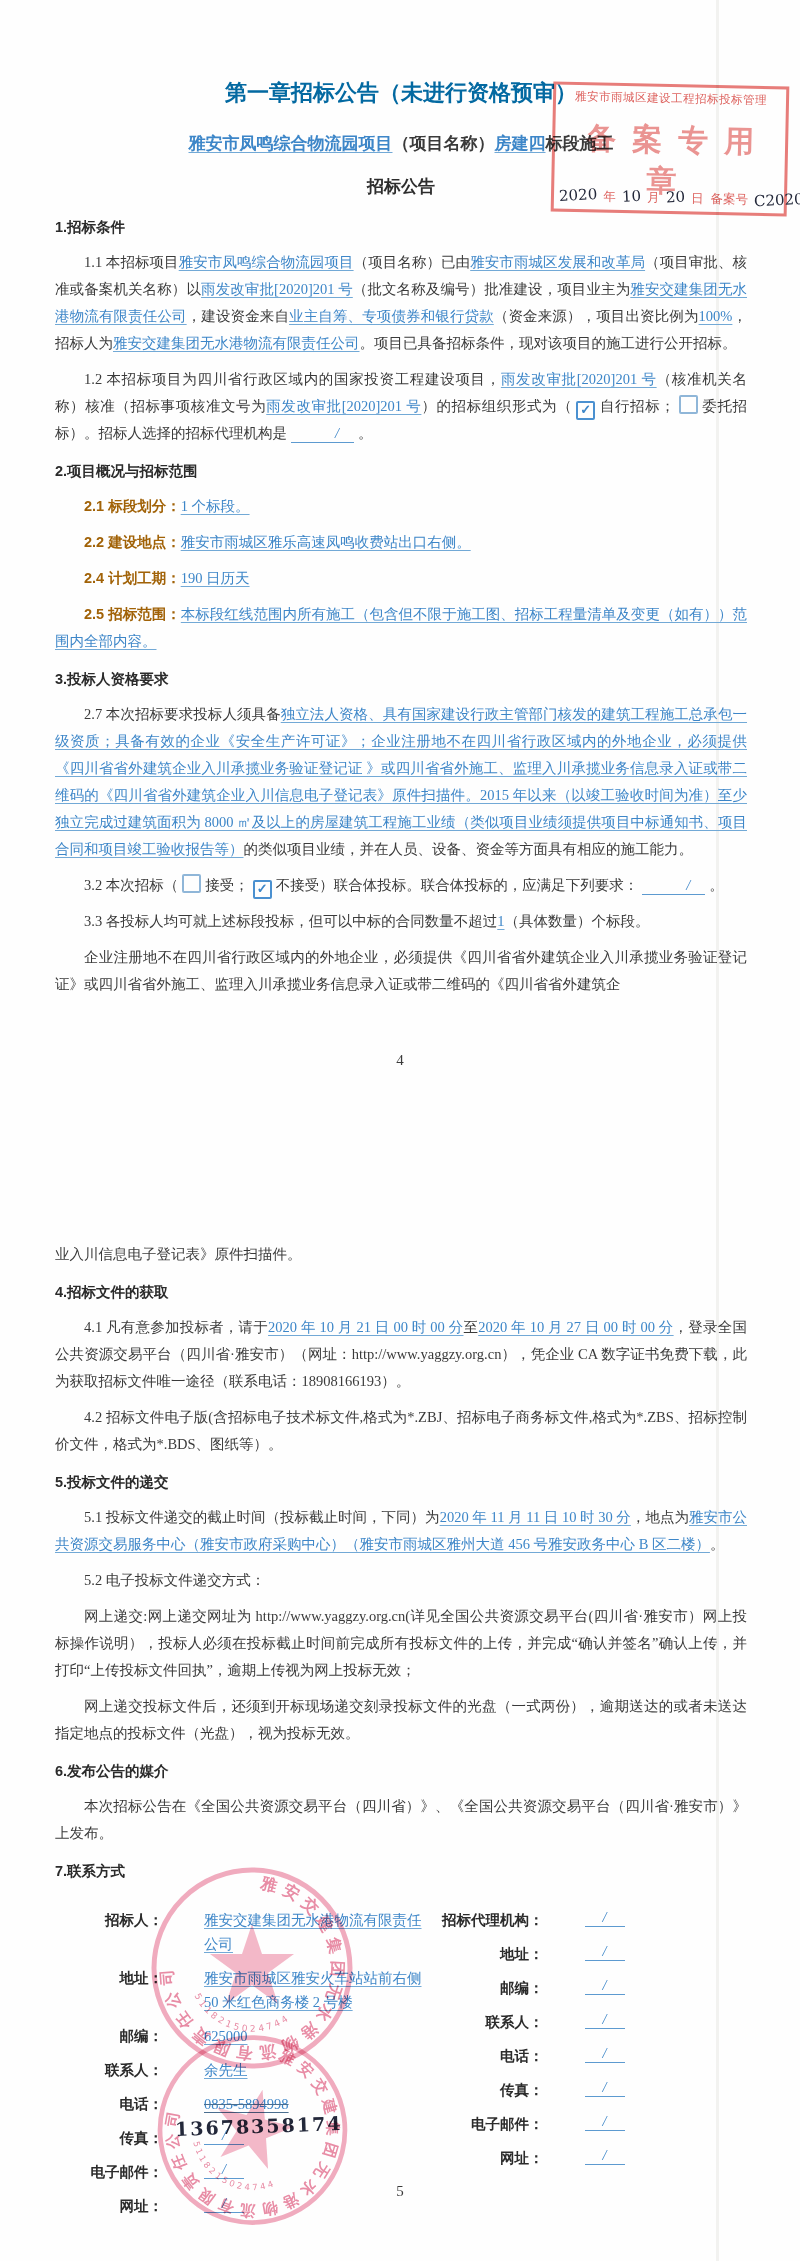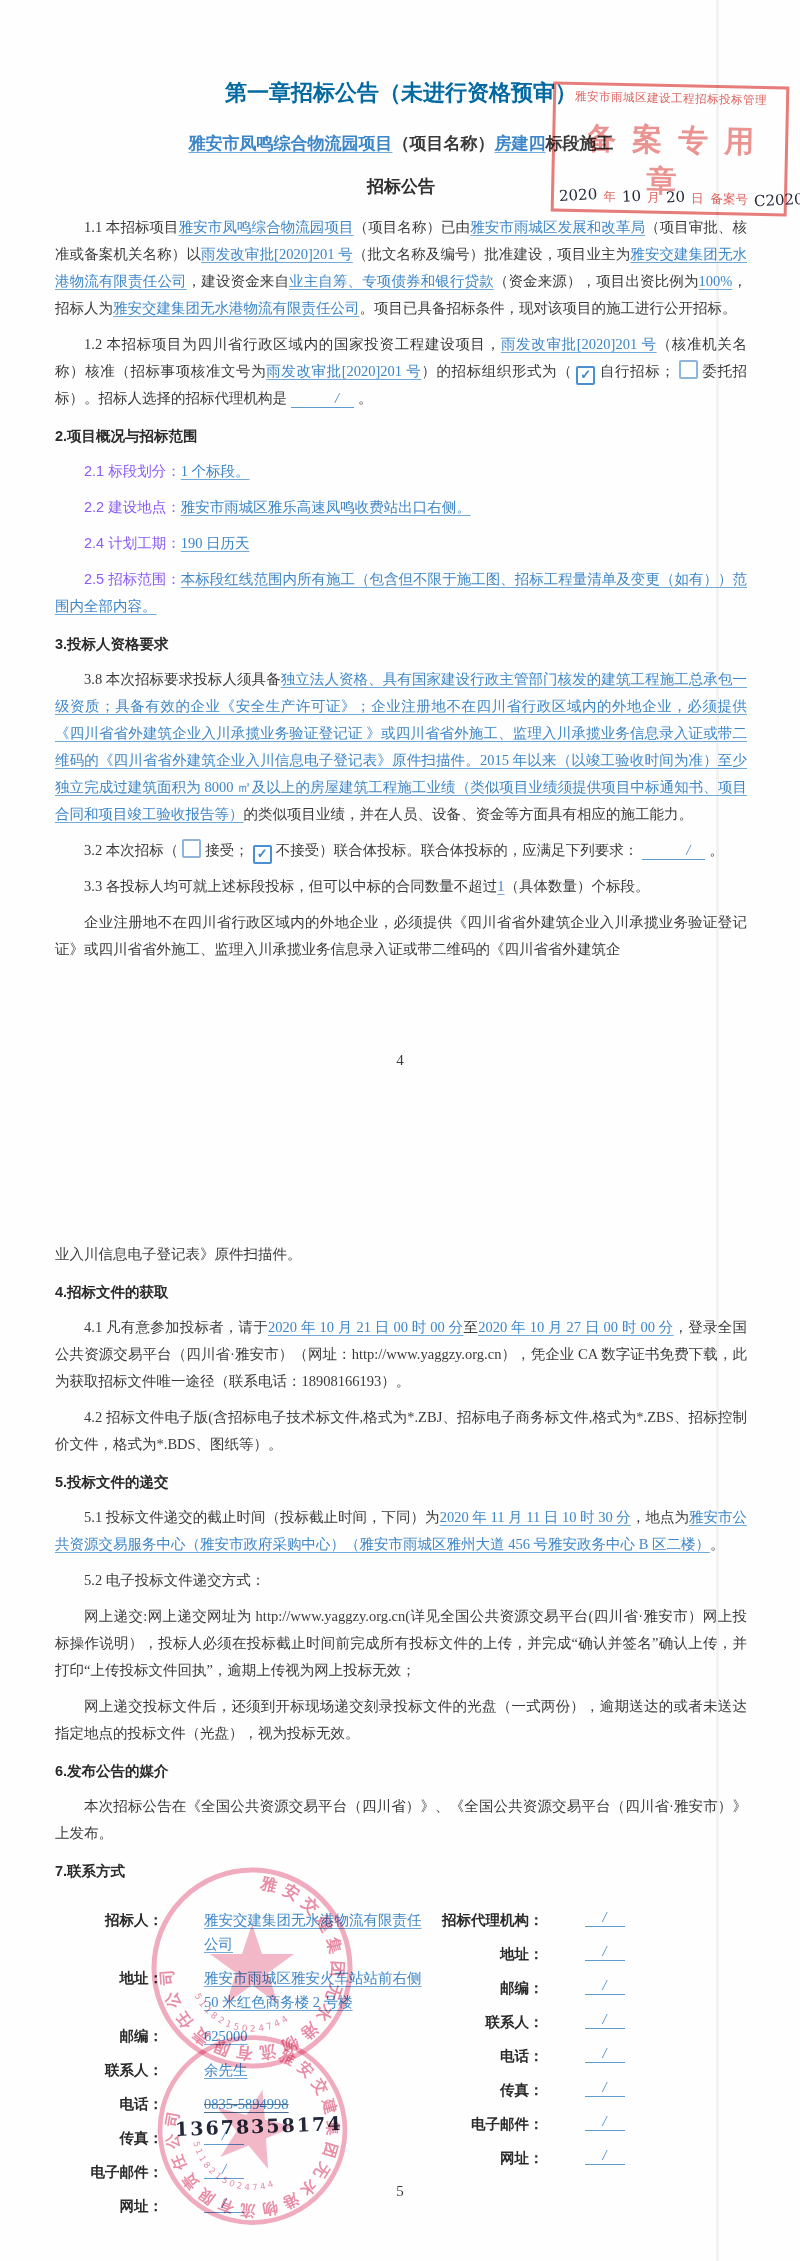--- a/index.html
+++ b/index.html
@@ -20,21 +20,21 @@
              font-family:"Liberation Sans","DejaVu Sans",sans-serif;margin:6px 0 24px 0;}
   .doc-subtitle{text-align:center;font-size:17px;font-weight:bold;margin:0 0 20px 0;color:#2d2d2d;}
   .doc-subtitle2{text-align:center;font-size:17px;font-weight:bold;margin:0 0 16px 0;color:#2d2d2d;}
 
   
   .para{margin:9px 0;line-height:27px;font-size:14.5px;text-align:justify;text-indent:2em;}
   .para.noindent{text-indent:0;}
   .sec-h{margin:11px 0 6px 0;line-height:26px;font-size:14.5px;font-weight:bold;color:#2b2b2b;
          font-family:"Liberation Sans","DejaVu Sans",sans-serif;}
   .p{color:#3a3a3a;}
-  .b{font-weight:normal;color:#8b5cf6;font-family:"Liberation Sans","DejaVu Sans",sans-serif;}
+  .b{font-weight:bold;color:#a16207;font-family:"Liberation Sans","DejaVu Sans",sans-serif;}
   .l{color:#3d86c8;text-decoration:underline;text-decoration-color:#72a9d6;text-underline-offset:3px;}
   .strike{color:#3d86c8;text-decoration:underline line-through;text-decoration-color:#4a6e8f;text-underline-offset:3px;}
   .slash{display:inline-block;color:#3d86c8;border-bottom:1px solid #5d9ad0;padding:0 15px;
          margin:0 4px;font-style:italic;line-height:18px;}
   .cb{display:inline-block;width:15px;height:15px;border:2px solid #8fb6d8;border-radius:2px;
       margin:0 4px;vertical-align:-3px;line-height:14px;text-align:center;font-size:13px;
       font-weight:bold;color:#3d86c8;text-indent:0;}
   .cb.checked{border-color:#4a90d0;}
 
   
@@ -78,29 +78,30 @@
 <div class="canvas">
   <div class="scan-edge"></div>
 
   <div class="page-block" id="page4">
     <div class="doc-title">第一章招标公告（未进行资格预审）</div>
     <div class="doc-subtitle">
       <span class="l">雅安市凤鸣综合物流园项目</span><span class="p">（项目名称）</span><span class="l">房建四</span><span class="p">标段施工</span>
     </div>
     <div class="doc-subtitle2">招标公告</div>
     <div>
+        <div class="sec-h">1.招标条件</div>
         <p class="para"><span class="p">1.1 本招标项目</span><span class="l">雅安市凤鸣综合物流园项目</span><span class="p">（项目名称）已由</span><span class="l">雅安市雨城区发展和改革局</span><span class="p">（项目审批、核准或备案机关名称）以</span><span class="l">雨发改审批[2020]201 号</span><span class="p">（批文名称及编号）批准建设，项目业主为</span><span class="l">雅安交建集团无水港物流有限责任公司</span><span class="p">，建设资金来自</span><span class="l">业主自筹、专项债券和银行贷款</span><span class="p">（资金来源），项目出资比例为</span><span class="l">100%</span><span class="p">，招标人为</span><span class="l">雅安交建集团无水港物流有限责任公司</span><span class="p">。项目已具备招标条件，现对该项目的施工进行公开招标。</span></p>
         <p class="para"><span class="p">1.2 本招标项目为四川省行政区域内的国家投资工程建设项目，</span><span class="l">雨发改审批[2020]201 号</span><span class="p">（核准机关名称）核准（招标事项核准文号为</span><span class="l">雨发改审批[2020]201 号</span><span class="p">）的招标组织形式为（</span><span class="cb checked">✓</span><span class="p">自行招标；</span><span class="cb"></span><span class="p">委托招标）。招标人选择的招标代理机构是</span><span class="slash">/</span><span class="p">。</span></p>
         <div class="sec-h">2.项目概况与招标范围</div>
         <p class="para"><span class="b">2.1 标段划分：</span><span class="l">1 个标段。</span></p>
         <p class="para"><span class="b">2.2 建设地点：</span><span class="l">雅安市雨城区雅乐高速凤鸣收费站出口右侧。</span></p>
         <p class="para"><span class="b">2.4 计划工期：</span><span class="l">190 日历天</span></p>
         <p class="para"><span class="b">2.5 招标范围：</span><span class="l">本标段红线范围内所有施工（包含但不限于施工图、招标工程量清单及变更（如有））范围内全部内容。</span></p>
         <div class="sec-h">3.投标人资格要求</div>
-        <p class="para"><span class="p">3.8 本次招标要求投标人须具备</span><span class="l">独立法人资格、具有国家建设行政主管部门核发的建筑工程施工总承包一级资质；具备有效的企业《安全生产许可证》；企业注册地不在四川省行政区域内的外地企业，必须提供《四川省省外建筑企业入川承揽业务验证登记证 》或四川省省外施工、监理入川承揽业务信息录入证或带二维码的《四川省省外建筑企业入川信息电子登记表》原件扫描件。2015 年以来（以竣工验收时间为准）至少独立完成过建筑面积为 8000 ㎡及以上的房屋建筑工程施工业绩（类似项目业绩须提供项目中标通知书、项目合同和项目竣工验收报告等）</span><span class="p">的类似项目业绩，并在人员、设备、资金等方面具有相应的施工能力。</span></p>
+        <p class="para"><span class="p">2.7 本次招标要求投标人须具备</span><span class="l">独立法人资格、具有国家建设行政主管部门核发的建筑工程施工总承包一级资质；具备有效的企业《安全生产许可证》；企业注册地不在四川省行政区域内的外地企业，必须提供《四川省省外建筑企业入川承揽业务验证登记证 》或四川省省外施工、监理入川承揽业务信息录入证或带二维码的《四川省省外建筑企业入川信息电子登记表》原件扫描件。2015 年以来（以竣工验收时间为准）至少独立完成过建筑面积为 8000 ㎡及以上的房屋建筑工程施工业绩（类似项目业绩须提供项目中标通知书、项目合同和项目竣工验收报告等）</span><span class="p">的类似项目业绩，并在人员、设备、资金等方面具有相应的施工能力。</span></p>
         <p class="para"><span class="p">3.2 本次招标（</span><span class="cb"></span><span class="p">接受；</span><span class="cb checked">✓</span><span class="p">不接受）联合体投标。联合体投标的，应满足下列要求：</span><span class="slash">/</span><span class="p">。</span></p>
         <p class="para"><span class="p">3.3 各投标人均可就上述标段投标，但可以中标的合同数量不超过</span><span class="l">1</span><span class="p">（具体数量）个标段。</span></p>
         <p class="para"><span class="p">企业注册地不在四川省行政区域内的外地企业，必须提供《四川省省外建筑企业入川承揽业务验证登记证》或四川省省外施工、监理入川承揽业务信息录入证或带二维码的《四川省省外建筑企</span></p>
       </div>
   </div>
   <div class="page-num" id="pn4">4</div>
 
   <div class="page-block" id="page5">
     <div>
         <p class="para noindent"><span class="p">业入川信息电子登记表》原件扫描件。</span></p>

